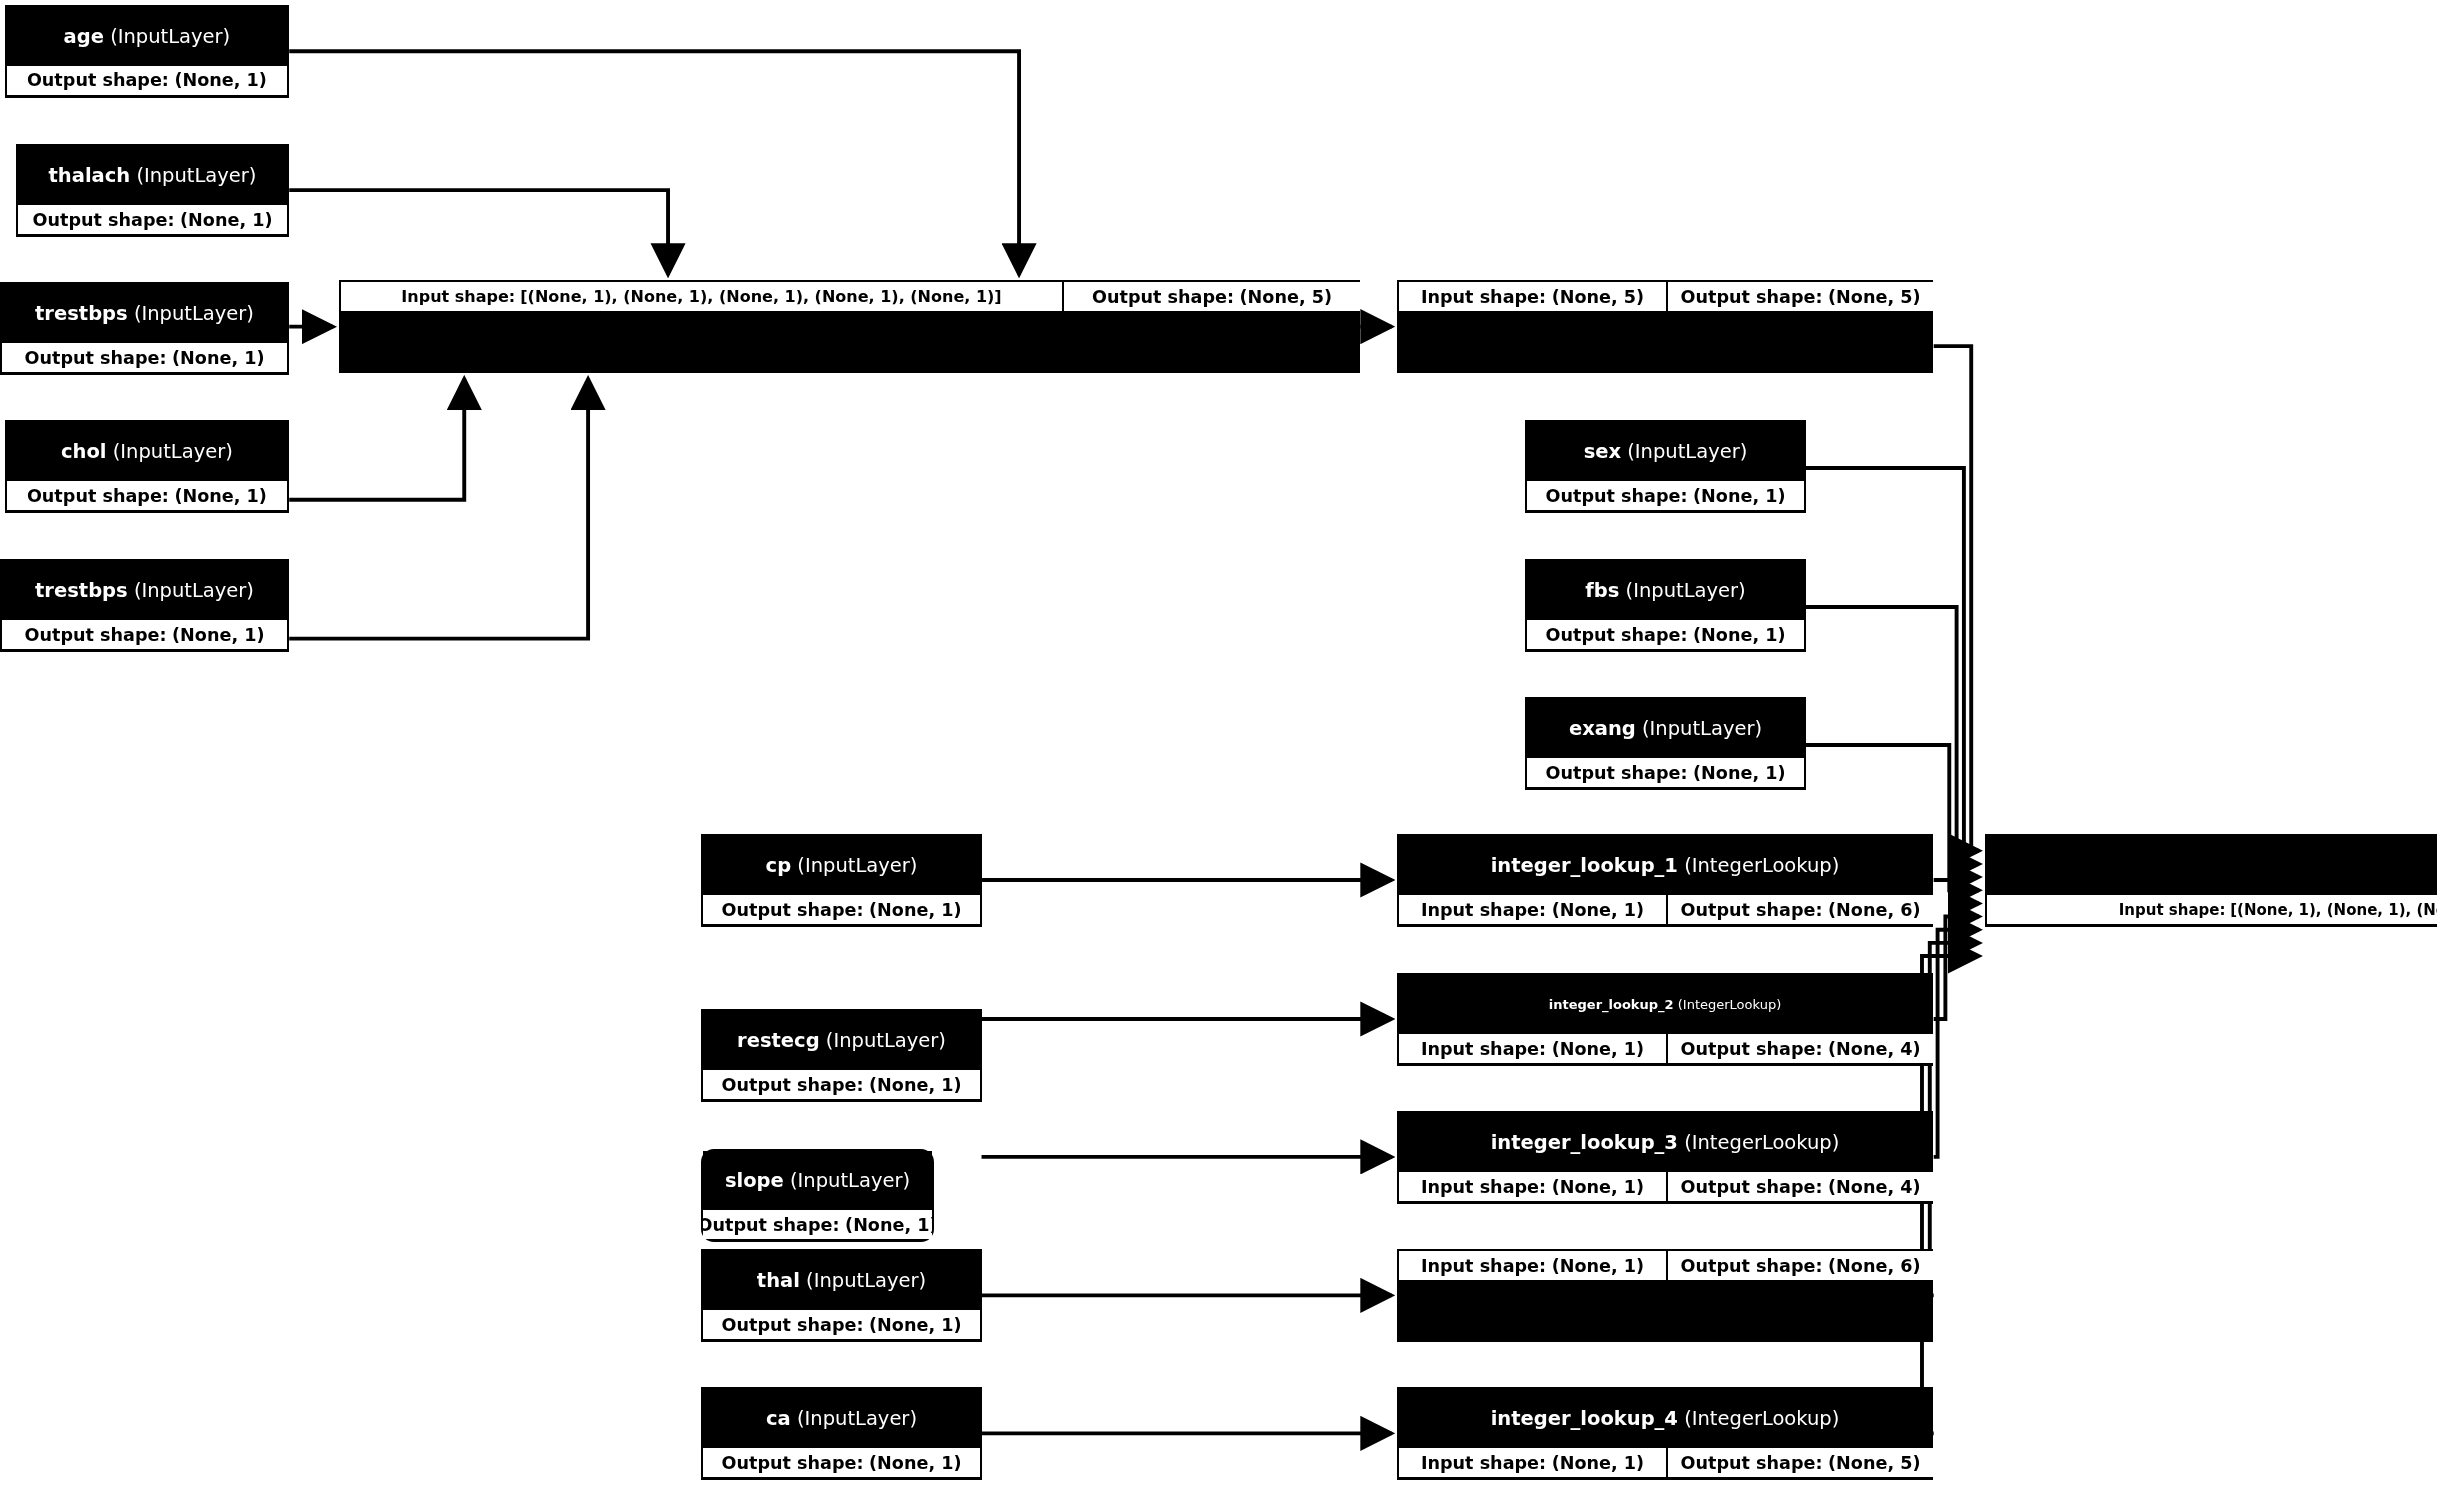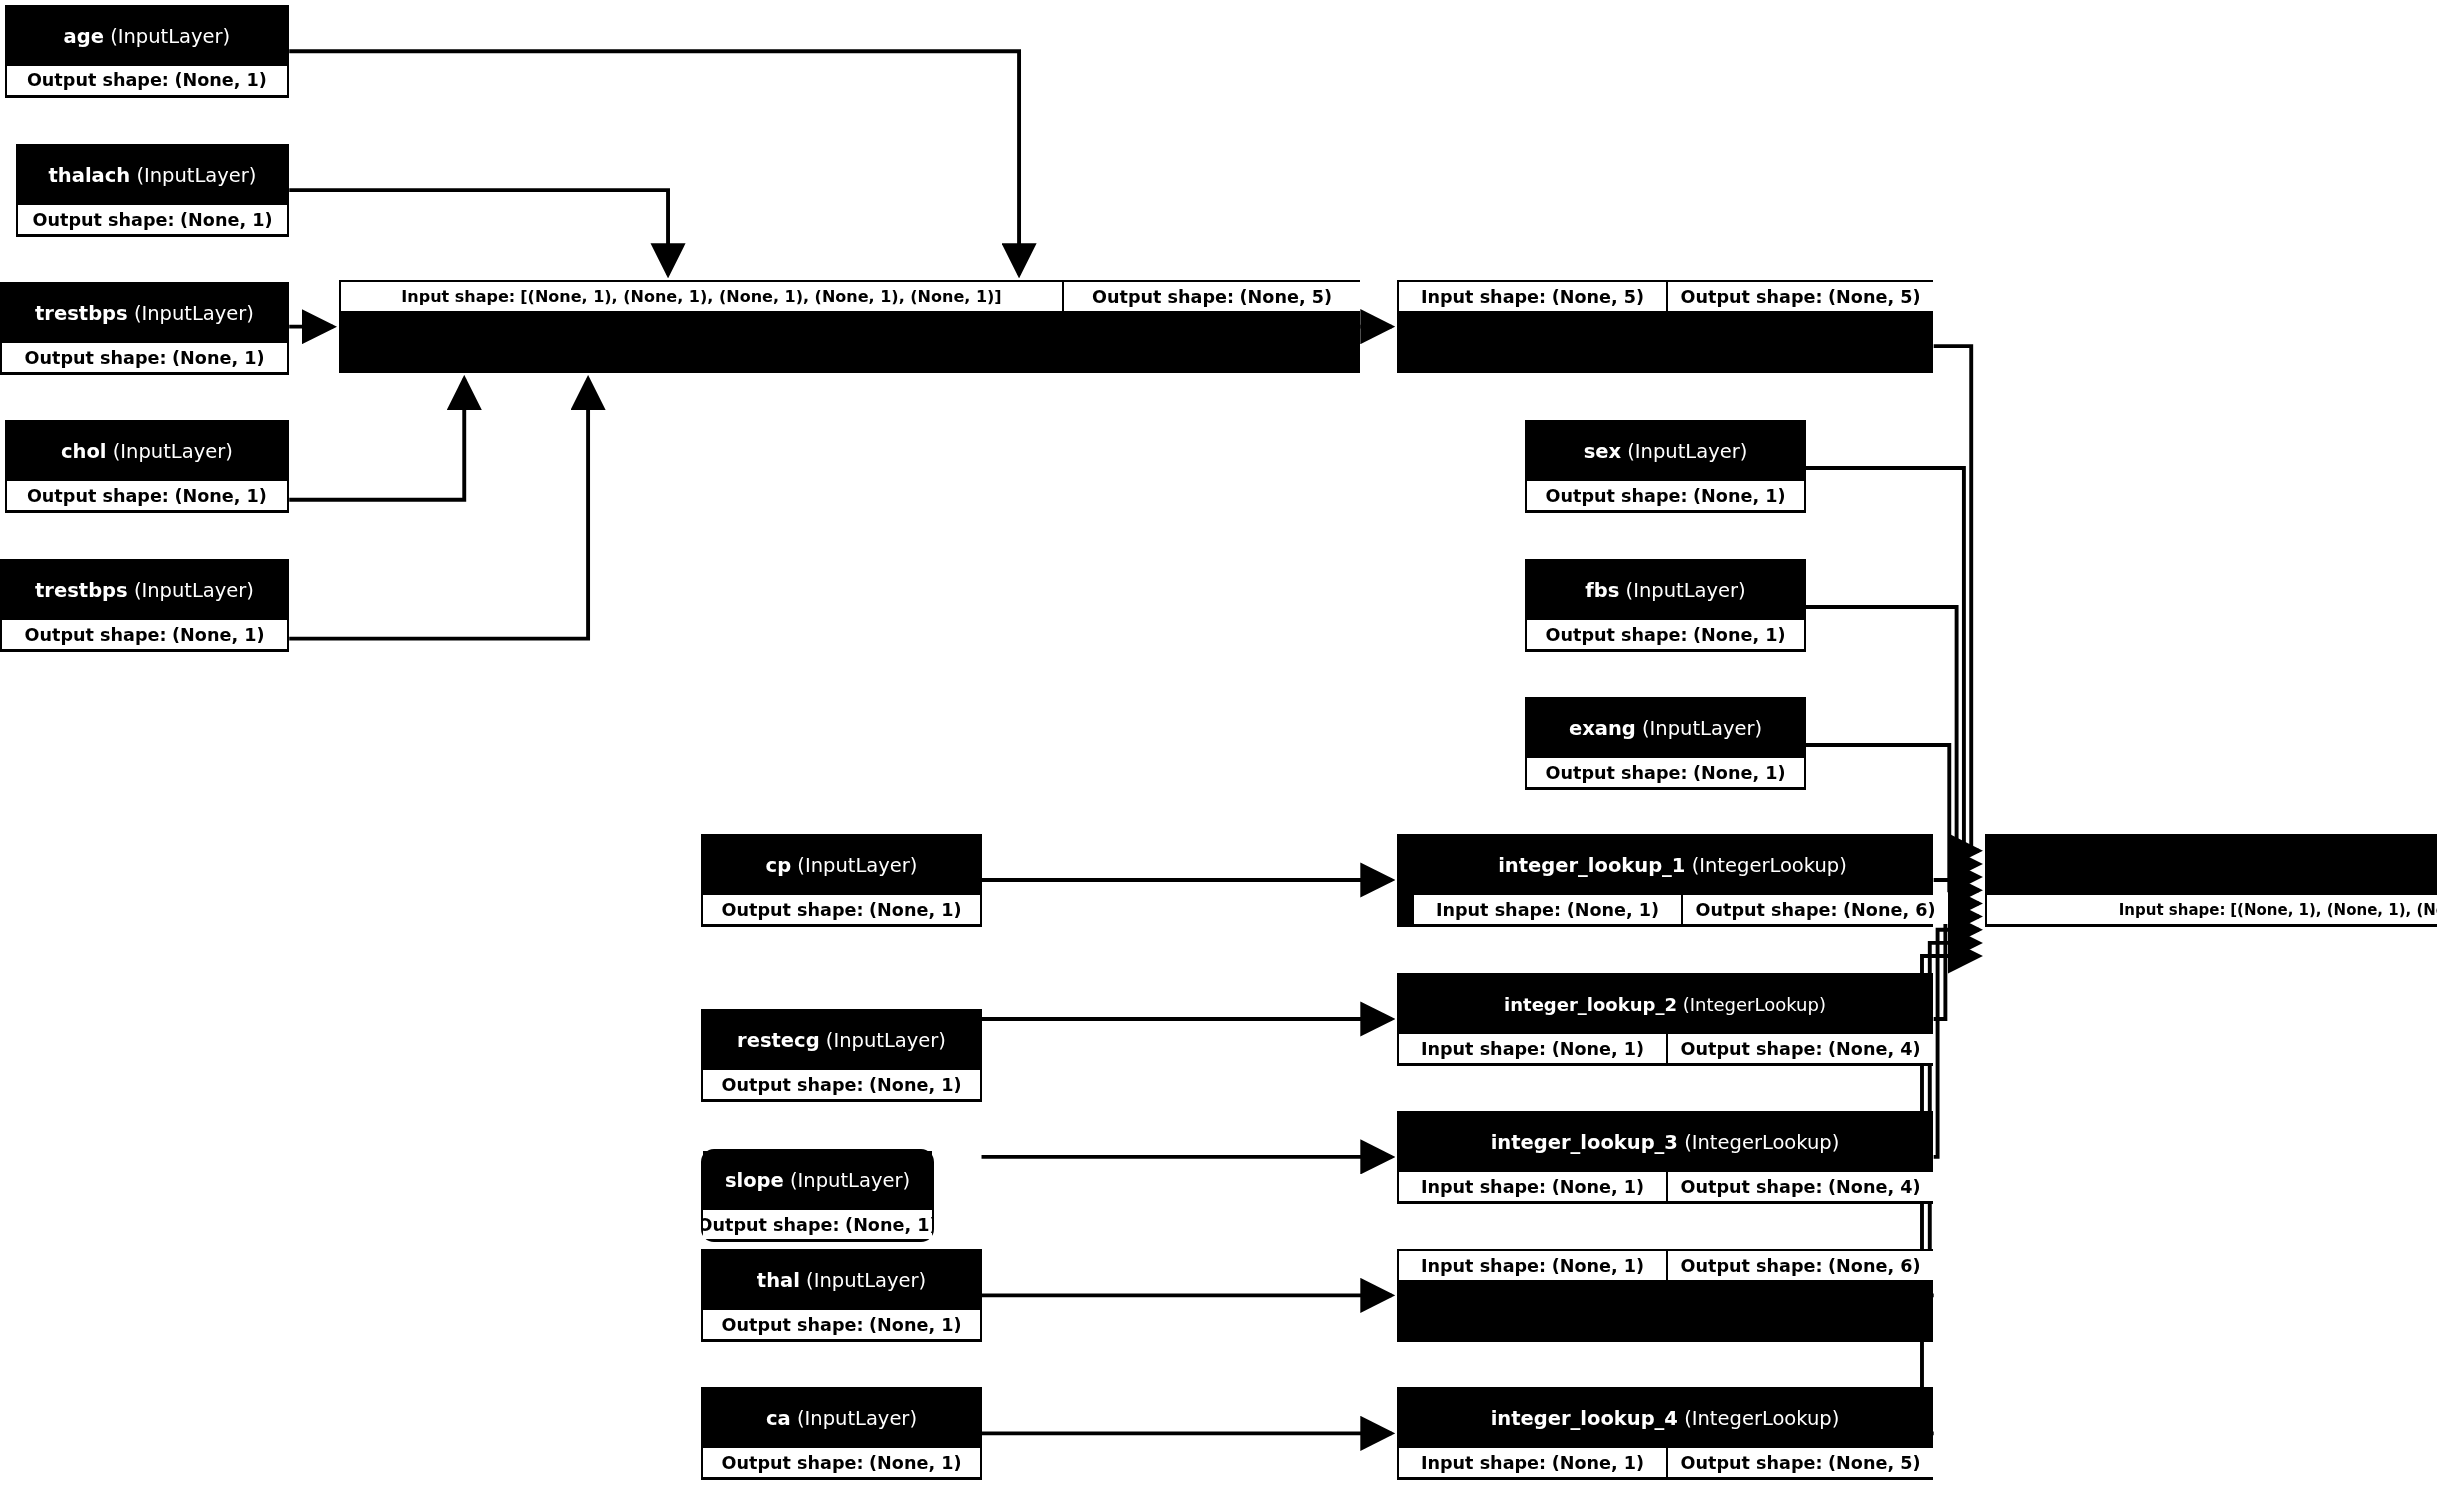--- a/index.html
+++ b/index.html
@@ -158,29 +158,29 @@
         <div class="node-body" style="height: 29px;">
           <div class="cell" style="font-size: 17.6px;"><span class="lbl">Output shape:</span>&nbsp;<span class="val">(None, 1)</span></div>
         </div>
       </div>
       <div class="node" style="left: 701px; top: 1387px; width: 281px; height: 93px;">
         <div class="node-header" style="height: 59px; font-size: 19.5px;"><span class="nm">ca</span>&nbsp;<span class="ty">(InputLayer)</span></div>
         <div class="node-body" style="height: 29px;">
           <div class="cell" style="font-size: 17.6px;"><span class="lbl">Output shape:</span>&nbsp;<span class="val">(None, 1)</span></div>
         </div>
       </div>
-      <div class="node" style="left: 1397px; top: 834px; width: 536px; height: 93px; padding-left: 15px;">
+      <div class="node" style="left: 1397px; top: 834px; width: 536px; height: 93px;">
         <div class="node-header" style="height: 59px; font-size: 19.5px;"><span class="nm">integer_lookup_1</span>&nbsp;<span class="ty">(IntegerLookup)</span></div>
         <div class="node-body" style="height: 29px;">
           <div class="cell" style="flex: 0 0 267px; font-size: 17.6px;"><span class="lbl">Input shape:</span>&nbsp;<span class="val">(None, 1)</span></div>
           <div class="cell" style="flex: 0 0 267px; font-size: 17.6px;"><span class="lbl">Output shape:</span>&nbsp;<span class="val">(None, 6)</span></div>
         </div>
       </div>
       <div class="node" style="left: 1397px; top: 973px; width: 536px; height: 93px;">
-        <div class="node-header" style="height: 59px; font-size: 18px;"><span class="nm">integer_lookup_2</span>&nbsp;<span class="ty">(IntegerLookup)</span></div>
+        <div class="node-header" style="height: 59px; font-size: 13px;"><span class="nm">integer_lookup_2</span>&nbsp;<span class="ty">(IntegerLookup)</span></div>
         <div class="node-body" style="height: 29px;">
           <div class="cell" style="flex: 0 0 267px; font-size: 17.6px;"><span class="lbl">Input shape:</span>&nbsp;<span class="val">(None, 1)</span></div>
           <div class="cell" style="flex: 0 0 267px; font-size: 17.6px;"><span class="lbl">Output shape:</span>&nbsp;<span class="val">(None, 4)</span></div>
         </div>
       </div>
       <div class="node" style="left: 1397px; top: 1111px; width: 536px; height: 93px;">
         <div class="node-header" style="height: 59px; font-size: 19.5px;"><span class="nm">integer_lookup_3</span>&nbsp;<span class="ty">(IntegerLookup)</span></div>
         <div class="node-body" style="height: 29px;">
           <div class="cell" style="flex: 0 0 267px; font-size: 17.6px;"><span class="lbl">Input shape:</span>&nbsp;<span class="val">(None, 1)</span></div>
           <div class="cell" style="flex: 0 0 267px; font-size: 17.6px;"><span class="lbl">Output shape:</span>&nbsp;<span class="val">(None, 4)</span></div>

